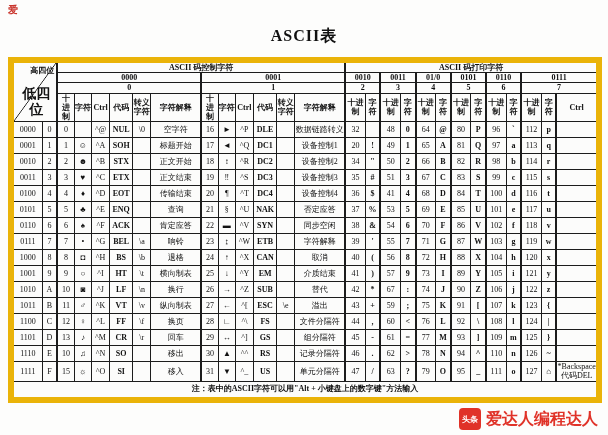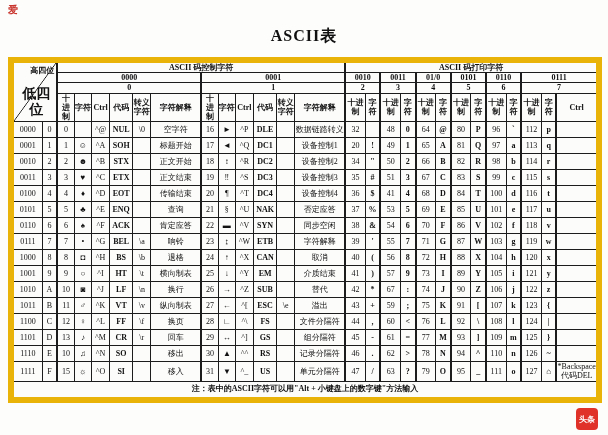--- a/index.html
+++ b/index.html
@@ -606,13 +606,14 @@
         </tr>
         <tr class="footnote-row">
           <td colspan="27">注：表中的ASCII字符可以用"Alt + 小键盘上的数字键"方法输入</td>
         </tr>
       </tbody>
   </table>
 </div>
 
 <div class="watermark">
   <span class="wm-badge">头条</span>
+  <span class="wm-text">爱达人编程达人</span>
 </div>
 
 </body></html>

